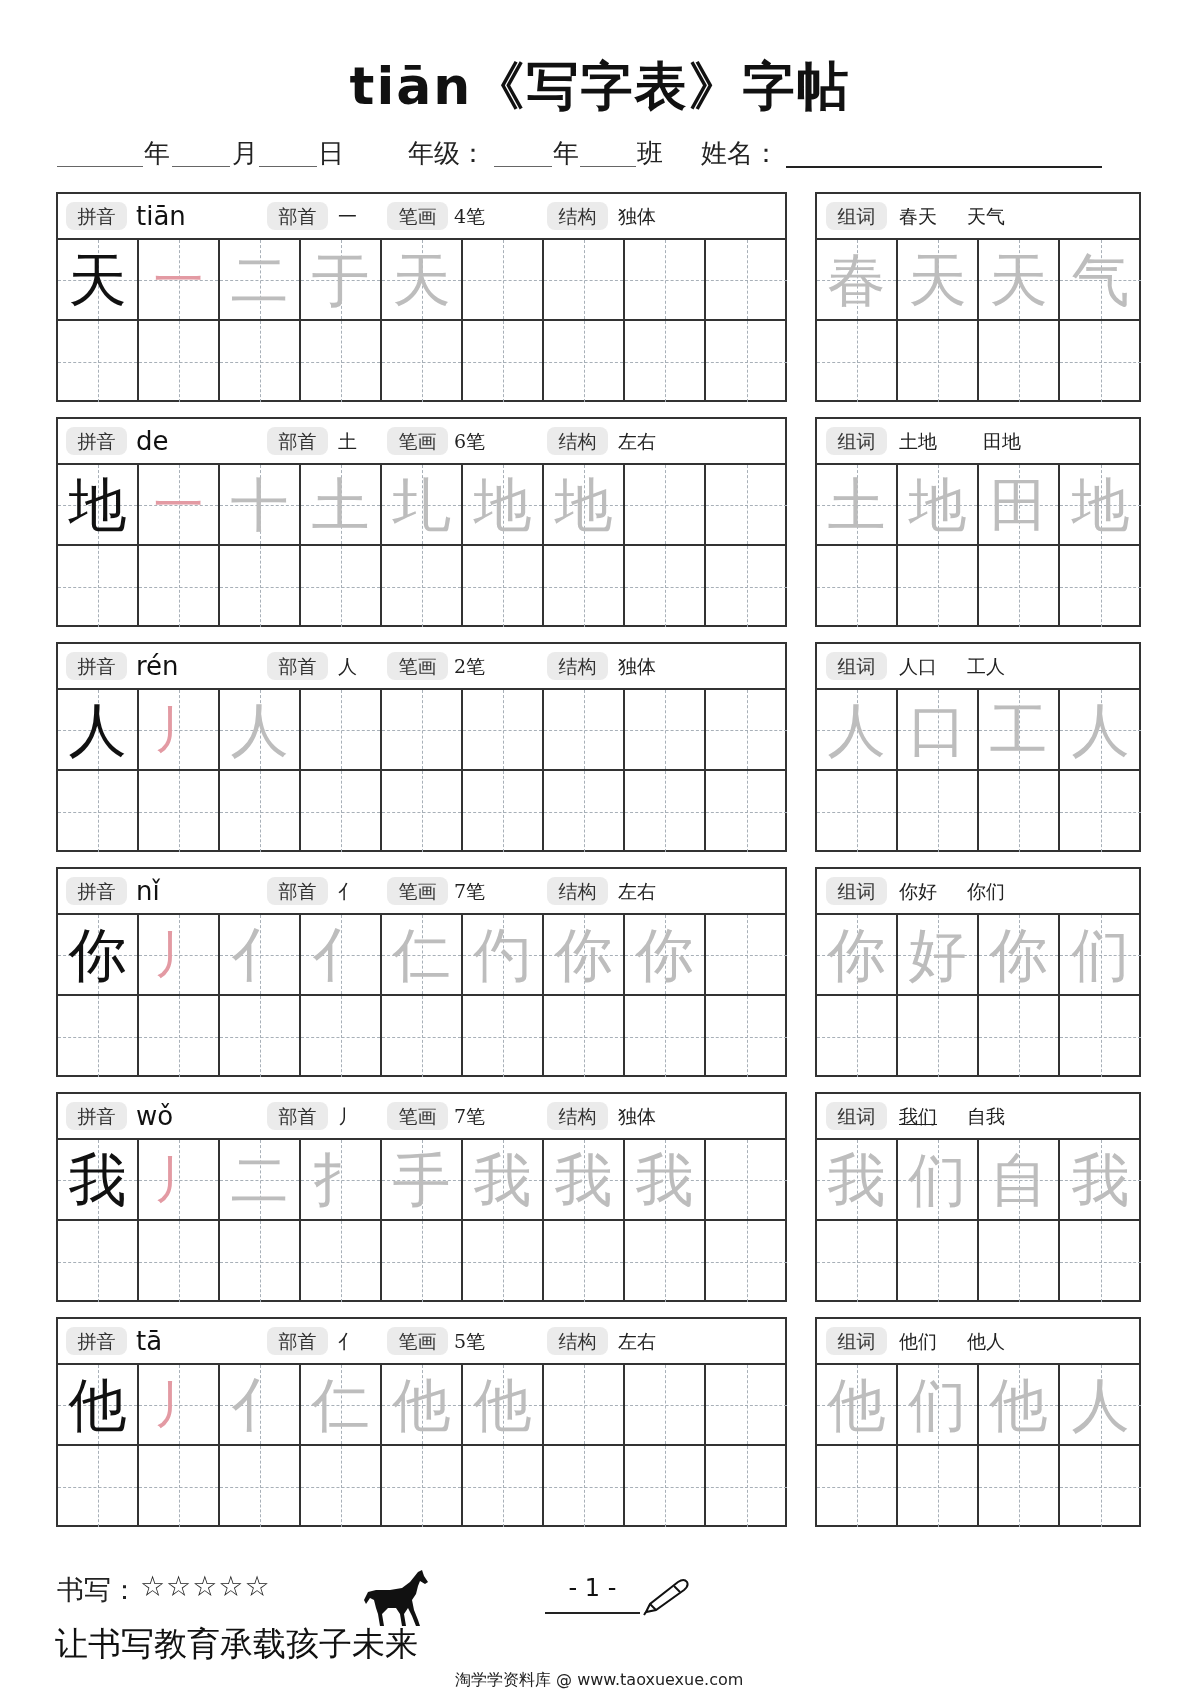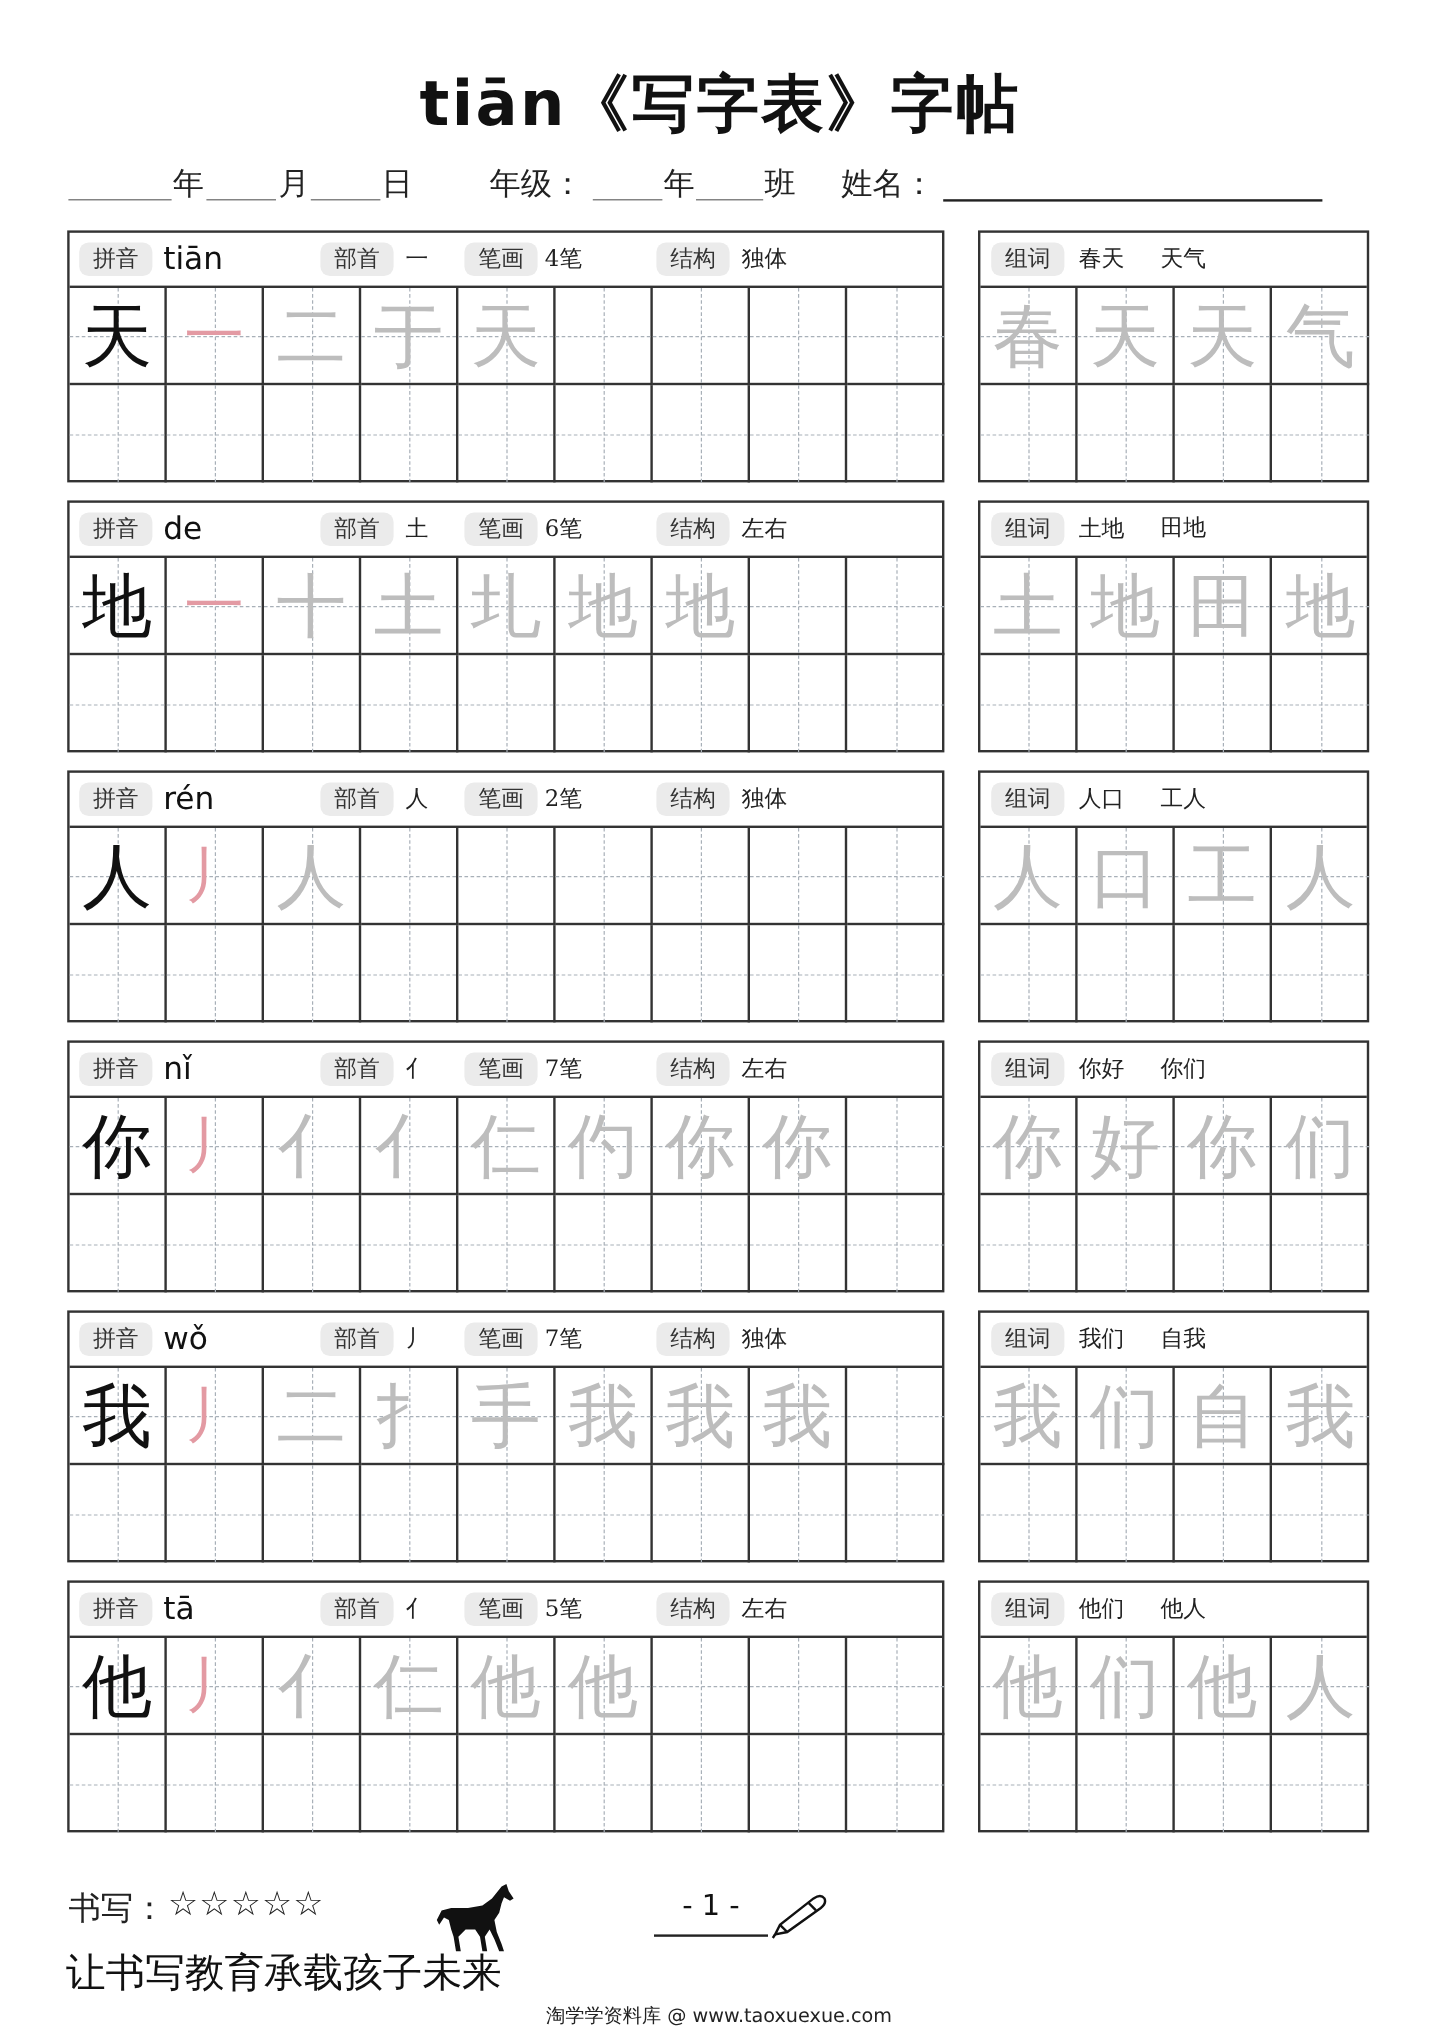--- a/index.html
+++ b/index.html
@@ -170,21 +170,21 @@
         <div class="cell" style="left:405px;top:81px;"></div>
         <div class="cell" style="left:486px;top:81px;"></div>
         <div class="cell" style="left:567px;top:81px;"></div>
         <div class="cell last" style="left:648px;top:81px;"></div>
       </div>
     </div>
     <div class="block" style="left: 815px; top: 417px; width: 326px; height: 210px;">
       <div class="hdr">
       <div class="pill" style="left:9px;width:61px;">组词</div>
       <div class="hval" style="left:82px;">土地</div>
-      <div class="hval" style="left:150px;font-family:Liberation Serif, serif;">田地</div>
+      <div class="hval" style="left:166px;">田地</div>
     </div>
       <div class="grid">
         <div class="cell row0" style="left:0px;top:0px;">
           <div class="glyph trace">土</div>
         </div>
         <div class="cell row0" style="left:81px;top:0px;">
           <div class="glyph trace">地</div>
         </div>
         <div class="cell row0" style="left:162px;top:0px;">
           <div class="glyph trace">田</div>
@@ -378,21 +378,21 @@
         <div class="cell" style="left:324px;top:81px;"></div>
         <div class="cell" style="left:405px;top:81px;"></div>
         <div class="cell" style="left:486px;top:81px;"></div>
         <div class="cell" style="left:567px;top:81px;"></div>
         <div class="cell last" style="left:648px;top:81px;"></div>
       </div>
     </div>
     <div class="block" style="left: 815px; top: 1092px; width: 326px; height: 210px;">
       <div class="hdr">
       <div class="pill" style="left:9px;width:61px;">组词</div>
-      <div class="hval" style="left:82px;">我们</div>
+      <div class="hval" style="left:82px;text-decoration:underline;">我们</div>
       <div class="hval" style="left:150px;">自我</div>
     </div>
       <div class="grid">
         <div class="cell row0" style="left:0px;top:0px;">
           <div class="glyph trace">我</div>
         </div>
         <div class="cell row0" style="left:81px;top:0px;">
           <div class="glyph trace">们</div>
         </div>
         <div class="cell row0" style="left:162px;top:0px;">

